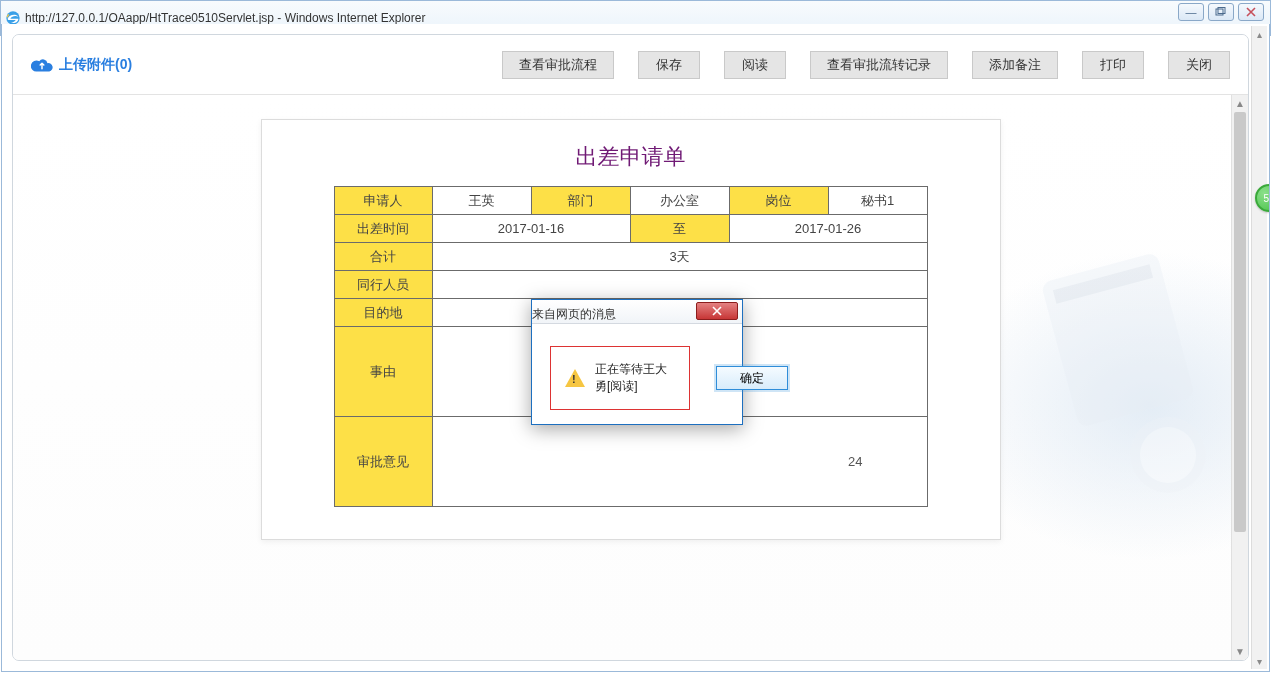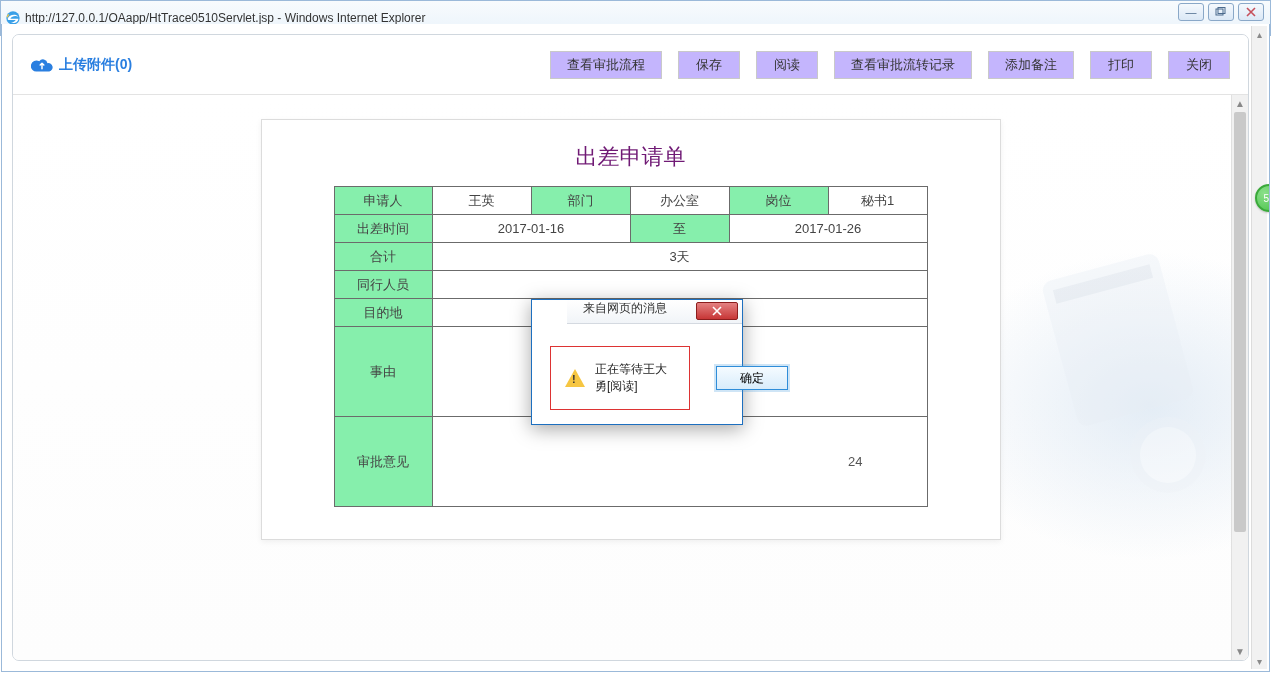--- a/index.html
+++ b/index.html
@@ -99,23 +99,23 @@
     font-size: 14px;
     font-weight: bold;
     gap: 6px;
   }
   .cloud-icon { width: 22px; height: 16px; }
   .toolbar-spacer { flex: 1; }
   .tbtn {
     height: 28px;
     min-width: 62px;
     padding: 0 16px;
-    margin-left: 16px;
+    margin-left: 24px;
     border: 1px solid #c9c9c9;
-    background: #c4b5fd;
+    background: #e5e5e5;
     font-size: 13px;
     color: #333;
     display: inline-flex; align-items:center; justify-content:center;
     cursor: default;
   }
   .tbtn.wide { min-width: 110px; }
   
   .body-area {
     position: absolute;
     top: 60px; left: 0; right: 0; bottom: 0;
@@ -148,41 +148,40 @@
   }
   table.form-tbl td {
     border: 1px solid #6b6b6b;
     height: 28px;
     text-align: center;
     font-size: 13px;
     color: #444;
     padding: 2px 4px;
     word-break: break-all;
   }
-  table.form-tbl td.label { background:#86efac; }
+  table.form-tbl td.label { background:#fde047; }
   table.form-tbl tr.tall td { height: 90px; }
   
   .modal {
     position: absolute;
     left: 529px; top: 275px;
     width: 212px;
     background: #fff;
     border: 1px solid #1d6fbf;
     box-shadow: 0 4px 18px rgba(0,0,0,.35);
   }
   .modal-title {
     height: 24px;
     background: linear-gradient(#ffffff,#f1f4f8);
     border-bottom: 1px solid #d4d9e0;
-    display:flex; align-items:flex-start;
-    padding: 0 16px;
+    display:flex; align-items:flex-end;
+    padding: 0 0;
     font-size: 12px;
     color: #333;
     position: relative;
-    margin-left: 35px;
   }
   .modal-close {
     position:absolute; right:4px; top:2px;
     width: 42px; height: 18px;
     border-radius: 2px;
     background: linear-gradient(#e48181,#c73636);
     border: 1px solid #8c1d1d;
     display:flex; align-items:center; justify-content:center;
     color:#fff; font-size:11px; font-weight:bold;
     cursor: default;

